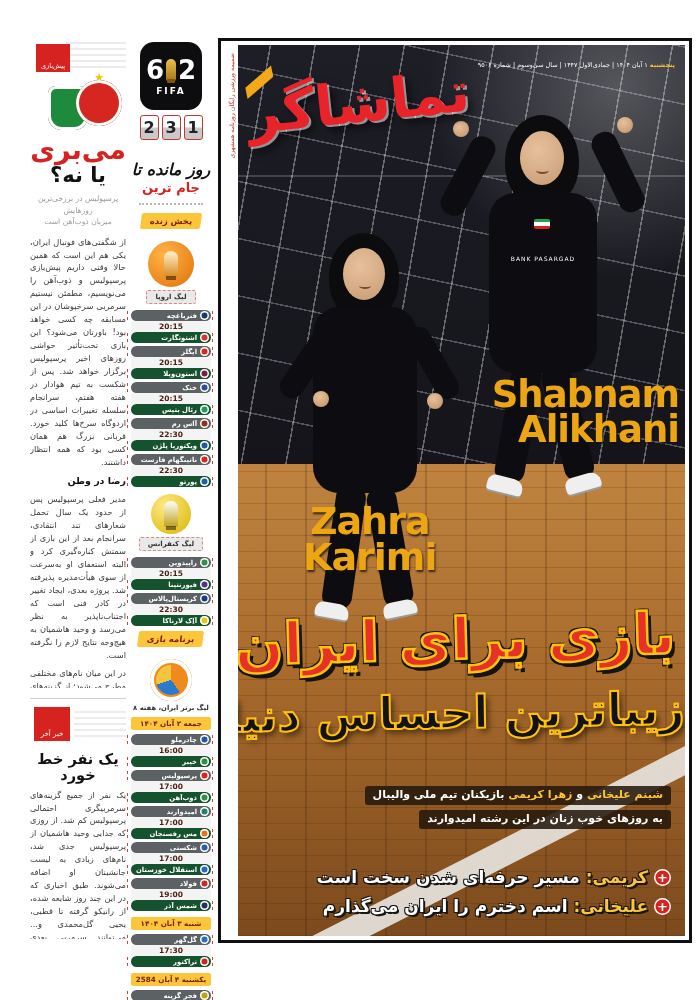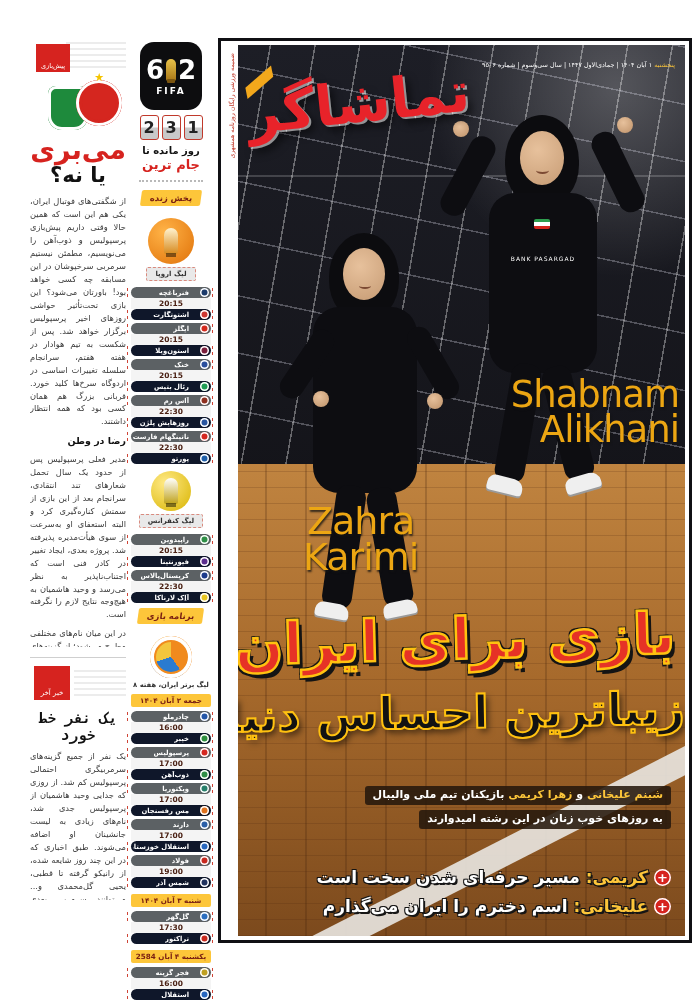--- a/index.html
+++ b/index.html
@@ -24,59 +24,59 @@
   .body { margin-top:8px; font-size:8.3px; line-height:1.56; color:#3b3b3b; text-align:justify;
     height:452px; overflow:hidden; }
   .body p { margin-bottom:6px; }
   .midhead { font-weight:bold; color:#111; font-size:9.5px; margin:4px 0; }
   .divider { border-top:1px solid #cfcfcf; margin:10px 0 8px; }
   .lastnews-head { position:relative; height:36px; }
   .lastnews-head .ghost2 { height:30px; width:52px;
     background:repeating-linear-gradient(0deg,#ececec 0 2px,transparent 2px 6px); }
   .red-box { position:absolute; top:0; left:4px; width:36px; height:34px; background:#d6231f; color:#fff;
     font-size:7px; display:flex; align-items:flex-end; justify-content:center; padding:3px; }
-  .ln-title { font-weight:bold; font-size:14.5px; color:#111; text-align:center; margin:8px 0 6px;font-family:Liberation Mono, monospace; }
+  .ln-title { font-weight:bold; font-size:14.5px; color:#111; text-align:center; margin:8px 0 6px; }
   .body2 { font-size:8.3px; line-height:1.56; color:#3b3b3b; text-align:justify; height:150px; overflow:hidden; }
 
   
   .strip { position:absolute; left:129px; top:42px; width:84px; display:flex; flex-direction:column;
     align-items:center; direction:rtl; }
   .fifa-box { width:62px; height:68px; background:#0d0d0f; border-radius:14px; color:#fff;
     display:flex; flex-direction:column; align-items:center; justify-content:center; }
   .fifa-26 { display:flex; align-items:center; gap:2px; font-weight:bold; font-size:26px; line-height:1; }
   .wc-trophy { width:10px; height:22px; background:linear-gradient(180deg,#e8c24a,#a87617);
     border-radius:5px 5px 2px 2px; position:relative; }
   .wc-trophy:after { content:""; position:absolute; left:1px; right:1px; bottom:-2px; height:4px;
     background:#7c5610; border-radius:1px; }
   .fifa-word { font-size:9px; letter-spacing:2px; font-weight:bold; margin-top:3px; }
   .flip-row { display:flex; gap:3px; margin-top:5px; direction:ltr; }
   .flip { width:19px; height:25px; border:1px solid #c0392b; border-radius:3px; color:#222;
     background:linear-gradient(180deg,#fdfdfd 0 49%,#c9c9c9 51% 100%); font-weight:bold; font-size:16px;
     display:flex; align-items:center; justify-content:center; }
-  .cd1 { font-weight:bold; font-size:10px; color:#111; margin-top:5px; }
+  .cd1 { font-weight:bold; font-size:16px; color:#111; margin-top:20px;font-style:italic; }
   .cd2 { font-weight:bold; font-size:13px; color:#d6231f; margin-top:1px; }
   .dots { width:64px; border-top:2px dotted #b9b9b9; margin:8px 0 6px; }
   .ybadge { background:#fdc63a; color:#7a2012; font-weight:bold; font-size:8.5px; padding:3px 9px;
     transform:skewX(-8deg); border-radius:2px; margin:2px 0 8px; }
   .comp-badge { width:46px; height:46px; border-radius:50%; display:flex; align-items:center;
     justify-content:center; margin-top:4px; }
   .comp-badge .cup { width:14px; height:26px; border-radius:7px 7px 2px 2px; position:relative; }
   .comp-badge .cup:after { content:""; position:absolute; left:2px; right:2px; bottom:-3px; height:4px;
     background:rgba(0,0,0,.45); }
   .uel { background:radial-gradient(circle at 35% 30%,#ffb347,#e07108); }
   .uel .cup { background:linear-gradient(180deg,#fff3d0,#d78a1e); }
   .uecl { background:radial-gradient(circle at 35% 30%,#ffe985,#d8b400); }
   .uecl .cup { background:linear-gradient(180deg,#ffffff,#bfa21a); }
   .sec-label { background:#e9e9e9; color:#333; font-weight:bold; font-size:7px; padding:2px 8px;
     border-radius:2px; margin:3px 0 6px; border:1px dashed #d98a7e; }
   .mrow { width:80px; margin-bottom:3px; }
-  .pill { height:11px; border-radius:6px; display:flex; align-items:center; gap:11px; padding:0 2px;
+  .pill { height:11px; border-radius:6px; display:flex; align-items:center; gap:3px; padding:0 2px;
     color:#fff; font-size:6.8px; font-weight:bold; position:relative; }
   .pill.home { background:#5c6164; }
-  .pill.away { background:#0f172a; }
+  .pill.away { background:#14532d; }
   .pill:before,.pill:after { content:""; position:absolute; top:1px; bottom:1px; width:2px;
     border-left:1px dashed #cf4436; }
   .pill:before { right:-4px; } .pill:after { left:-4px; }
   .logo-dot { width:9px; height:9px; border-radius:50%; box-shadow:inset 0 0 0 1.5px #fff; flex:0 0 9px; }
   .tname { white-space:nowrap; overflow:hidden; }
   .time { text-align:center; font-weight:bold; font-size:7.5px; color:#4a2013; padding:1px 0;
     background:#f4f4f4; }
   .ylabel { background:#fdc63a; color:#7a2012; font-weight:bold; font-size:7.2px; width:80px;
     text-align:center; padding:2px 0; border-radius:2px; margin:3px 0 4px; }
   .iran-logo { width:42px; height:42px; border-radius:50%; margin-top:4px;
@@ -100,21 +100,21 @@
       repeating-linear-gradient(90deg, rgba(60,28,8,.22) 0 2px, transparent 2px 40px),
       repeating-linear-gradient(0deg, rgba(70,35,10,.18) 0 1px, transparent 1px 16px),
       linear-gradient(180deg,#c08440 0%, #a76a2c 45%, #7c4a1d 100%); }
   .floor-stripe { position:absolute; left:-60px; bottom:40px; width:560px; height:26px; background:#e9e7e2;
     transform:rotate(-27deg); opacity:.9; }
   .side-strip { position:absolute; left:0; top:0; bottom:0; width:13px; background:#fff; z-index:9; }
   .side-note { position:absolute; top:8px; left:3px; writing-mode:vertical-rl; transform:rotate(180deg);
     color:#c0392b; font-size:6.3px; letter-spacing:.5px; }
   .dateline { position:absolute; top:16px; right:10px; z-index:8; direction:rtl; font-size:6.4px;
     color:#fff; }
-  .dateline .day { color:#fdc63a; font-weight:normal; }
+  .dateline .day { color:#fdc63a; font-weight:bold; }
   .masthead { position:absolute; top:28px; right:8px; left:16px; height:100px; z-index:7; }
   .mast-main { position:absolute; right:2px; top:14px; background:#0b0b10; color:#fff; font-weight:bold;
     font-size:47px; line-height:1; padding:6px 10px 10px; letter-spacing:1px; }
   .mast-sub { position:absolute; left:6px; top:2px; color:#e8232a; font-weight:bold; font-size:56px;
     line-height:1; transform:rotate(-6deg); z-index:8;
     text-shadow:2px 2px 0 rgba(255,255,255,.55), 5px 6px 8px rgba(0,0,0,.55); }
   .yslash { position:absolute; left:-2px; top:-8px; width:34px; height:10px; background:#f3a81c;
     transform:rotate(-35deg) skewX(-30deg); z-index:9; }
 
   .fig { position:absolute; z-index:4; }
@@ -125,21 +125,21 @@
   .arm { position:absolute; background:#0d0d11; border-radius:12px; }
   .fist { position:absolute; width:16px; height:16px; border-radius:50%;
     background:radial-gradient(circle at 40% 35%,#e7c19c,#bd9169); }
   .leg { position:absolute; background:#0d0d11; border-radius:12px; }
   .shoe { position:absolute; background:#efefef; border-radius:8px 10px 4px 4px;
     box-shadow:0 2px 0 #9a9a9a; }
   .chest { position:absolute; color:#fff; font-size:6px; letter-spacing:1px; text-align:center; }
   .flagpatch { position:absolute; width:16px; height:10px; border-radius:2px;
     background:linear-gradient(180deg,#2e9e4f 0 33%,#fff 33% 66%,#d5261f 66% 100%); }
 
-  .en-name { position:absolute; z-index:5; color:#eca613; font-weight:normal; letter-spacing:-1px;
+  .en-name { position:absolute; z-index:5; color:#eca613; font-weight:bold; letter-spacing:-1px;
     line-height:.95; text-shadow:1px 2px 2px rgba(20,20,20,.8); }
   .name-shabnam { right:6px; top:332px; font-size:37px; text-align:right; }
   .name-zahra { left:78px; top:458px; font-size:38px; text-align:center; }
 
   .big-head { position:absolute; left:0; right:0; top:566px; z-index:6; text-align:center;
     font-weight:bold; font-size:57px; line-height:1; color:#e63226; transform:rotate(-1.5deg);
     -webkit-text-stroke:2.5px #ffc110;
     text-shadow:4px 5px 0 #141414, -2px -2px 0 #141414, 2px -2px 0 #141414, -2px 3px 0 #141414; }
   .sub-head { position:absolute; left:0; right:0; top:645px; z-index:6; text-align:center;
     font-weight:bold; font-size:45px; line-height:1; color:#131313; transform:rotate(-1deg);
@@ -166,20 +166,24 @@
     <div class="ghost"></div>
     <div class="red-tab">پیش‌بازی</div>
   </div>
   <div class="crests">
     <div class="zob"></div>
     <div class="per"></div>
     <div class="star">★</div>
   </div>
   <div class="t1">می‌بری</div>
   <div class="t2">یا نه؟</div>
+  <div class="sub">
+    <span>پرسپولیس در برزخی‌ترین روزهایش</span><br>
+    <span>میزبان ذوب‌آهن است</span>
+  </div>
   <div class="body">
     <p>از شگفتی‌های فوتبال ایران، یکی هم این است که همین حالا وقتی داریم پیش‌بازی پرسپولیس و ذوب‌آهن را می‌نویسیم، مطمئن نیستیم سرمربی سرخپوشان در این مسابقه چه کسی خواهد بود! باورتان می‌شود؟ این بازی تحت‌تأثیر حواشی روزهای اخیر پرسپولیس برگزار خواهد شد. پس از شکست به تیم هوادار در هفته هفتم، سرانجام سلسله تغییرات اساسی در اردوگاه سرخ‌ها کلید خورد. قربانی بزرگ هم همان کسی بود که همه انتظار داشتند.</p>
     <div class="midhead">رضا در وطن</div>
     <p>مدیر فعلی پرسپولیس پس از حدود یک سال تحمل شعارهای تند انتقادی، سرانجام بعد از این بازی از سمتش کناره‌گیری کرد و البته استعفای او به‌سرعت از سوی هیأت‌مدیره پذیرفته شد. پروژه بعدی، ایجاد تغییر در کادر فنی است که اجتناب‌ناپذیر به نظر می‌رسد و وحید هاشمیان به هیچ‌وجه نتایج لازم را نگرفته است.</p>
     <p>در این میان نام‌های مختلفی مطرح می‌شود؛ از گزینه‌های خارجی تا مربیان داخلی سرشناس. با این حال تا زمانی که تکلیف نیمکت روشن نشود، تمرکز بازیکنان هم به‌هم خواهد ریخت و این برای تیمی که در جدول شرایط درخشانی ندارد خطرناک است. دیدار با ذوب‌آهن از همین حالا حساس شده؛ بردی که می‌تواند آرامش را به اردوگاه سرخ برگرداند یا شکستی که بحران را عمیق‌تر کند. هواداران فقط یک سؤال دارند: می‌بری یا نه؟</p>
   </div>
   <div class="divider"></div>
   <div class="lastnews-head">
     <div class="ghost2 ghost"></div>
     <div class="red-box">خبر آخر</div>
@@ -248,21 +252,21 @@
       </div>
   </div>
   <div class="mrow">
     <div class="pill home">
         <span class="logo-dot" style="background:#8e2f1f"></span>
         <span class="tname">آاس رم</span>
       </div>
     <div class="time">22:30</div>
     <div class="pill away">
         <span class="logo-dot" style="background:#2855a0"></span>
-        <span class="tname">روزهایش پلژن</span>
+        <span class="tname">ویکتوریا پلژن</span>
       </div>
   </div>
   <div class="mrow">
     <div class="pill home">
         <span class="logo-dot" style="background:#d5261f"></span>
         <span class="tname">ناتینگهام فارست</span>
       </div>
     <div class="time">22:30</div>
     <div class="pill away">
         <span class="logo-dot" style="background:#1f5fa8"></span>
@@ -321,32 +325,32 @@
       </div>
     <div class="time">17:00</div>
     <div class="pill away">
         <span class="logo-dot" style="background:#2e8f46"></span>
         <span class="tname">ذوب‌آهن</span>
       </div>
   </div>
   <div class="mrow">
     <div class="pill home">
         <span class="logo-dot" style="background:#27806b"></span>
-        <span class="tname">ویکتوریا</span>
+        <span class="tname">امیدوارند</span>
       </div>
     <div class="time">17:00</div>
     <div class="pill away">
         <span class="logo-dot" style="background:#e0731f"></span>
         <span class="tname">مس رفسنجان</span>
       </div>
   </div>
   <div class="mrow">
     <div class="pill home">
         <span class="logo-dot" style="background:#2a5fa8"></span>
-        <span class="tname">دارند</span>
+        <span class="tname">شکستی</span>
       </div>
     <div class="time">17:00</div>
     <div class="pill away">
         <span class="logo-dot" style="background:#2767c0"></span>
         <span class="tname">استقلال خوزستان</span>
       </div>
   </div>
   <div class="mrow">
     <div class="pill home">
         <span class="logo-dot" style="background:#c8281e"></span>

